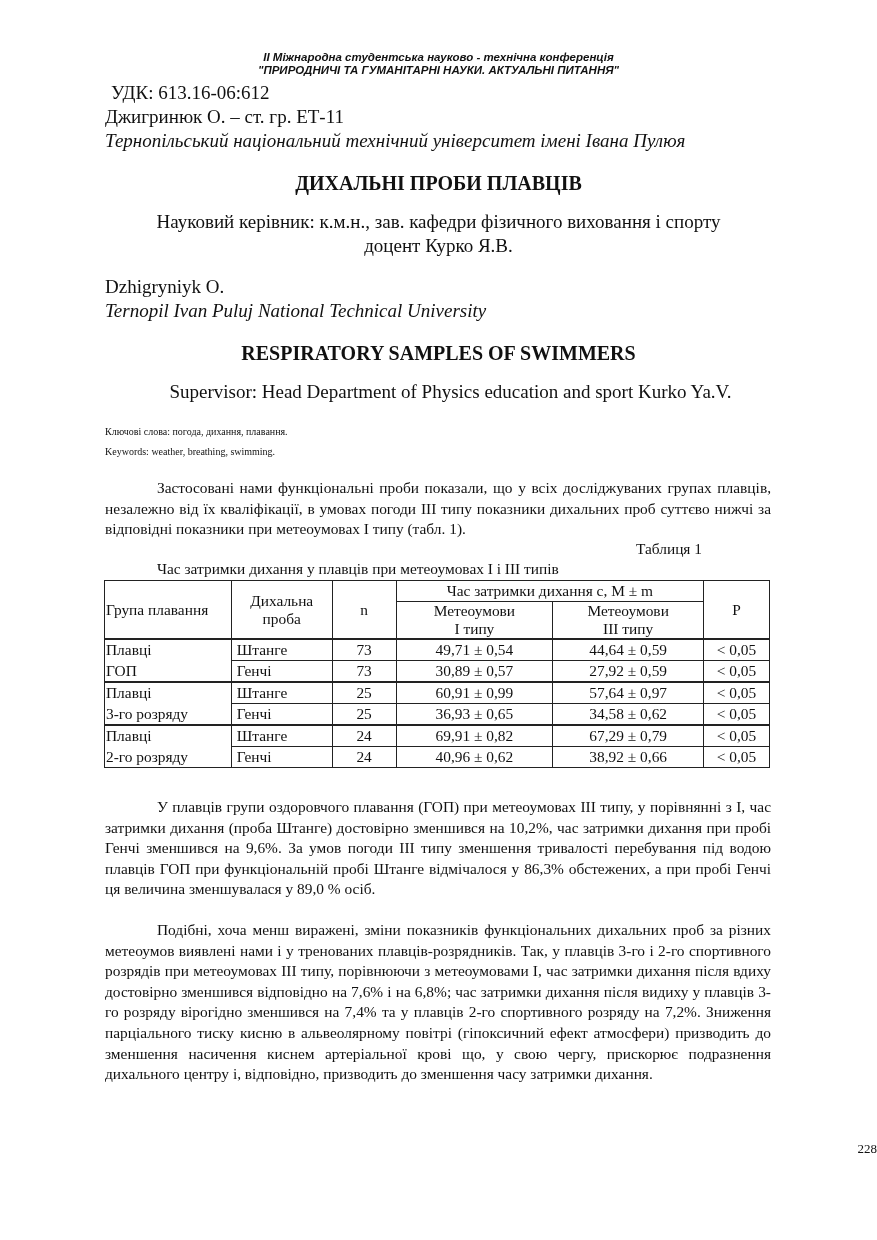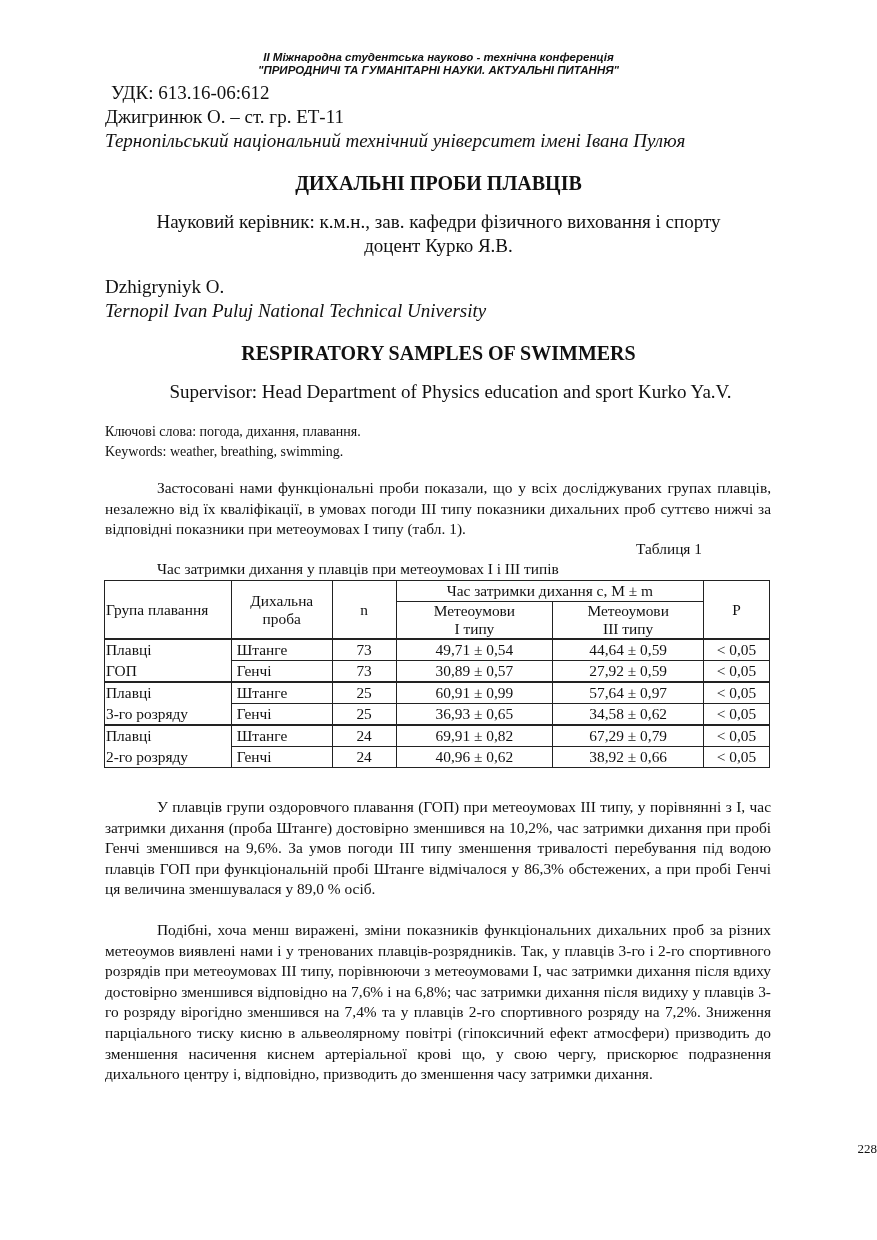--- a/index.html
+++ b/index.html
@@ -8,21 +8,21 @@
 
     .conf-header { position: absolute; left: 0; top: 51px; width: 877px; text-align: center;
       font-family: "Liberation Sans", sans-serif; font-style: italic; font-weight: bold;
       font-size: 11.5px; line-height: 13px; color: #111; }
 
     .line { position: absolute; left: 105px; font-family: "Liberation Serif", serif; font-size: 19px; line-height: 22px; white-space: nowrap; }
     .italic { font-style: italic; }
     .center { left: 0; width: 877px; text-align: center; }
     .title { font-weight: bold; font-size: 20px; }
 
-    .small { font-size: 14px; line-height: 18px; }
+    .small { font-size: 10px; line-height: 18px; }
 
     .para { position: absolute; left: 105px; width: 666px; font-family: "Liberation Serif", serif;
       font-size: 15.4px; line-height: 20.6px; text-align: justify; }
     .para p { margin: 0; text-indent: 52px; }
 
     .tbl-label { position: absolute; right: 106px; top: 540px; font-family: "Liberation Serif", serif; font-size: 15.4px; }
     .tbl-caption { position: absolute; left: 157px; top: 560px; font-family: "Liberation Serif", serif; font-size: 15.4px; }
 
     table.data { position: absolute; left: 104px; top: 580px; width: 666px; border-collapse: collapse;
       font-family: "Liberation Serif", serif; font-size: 15.4px; line-height: 18px; }

